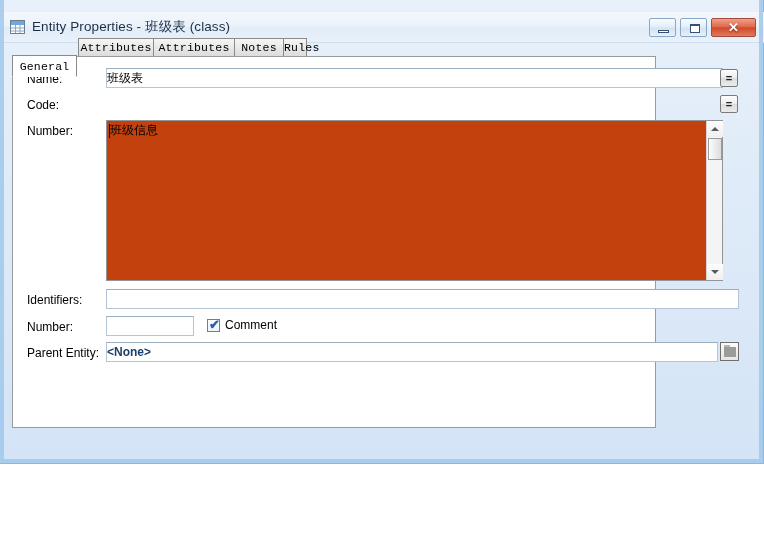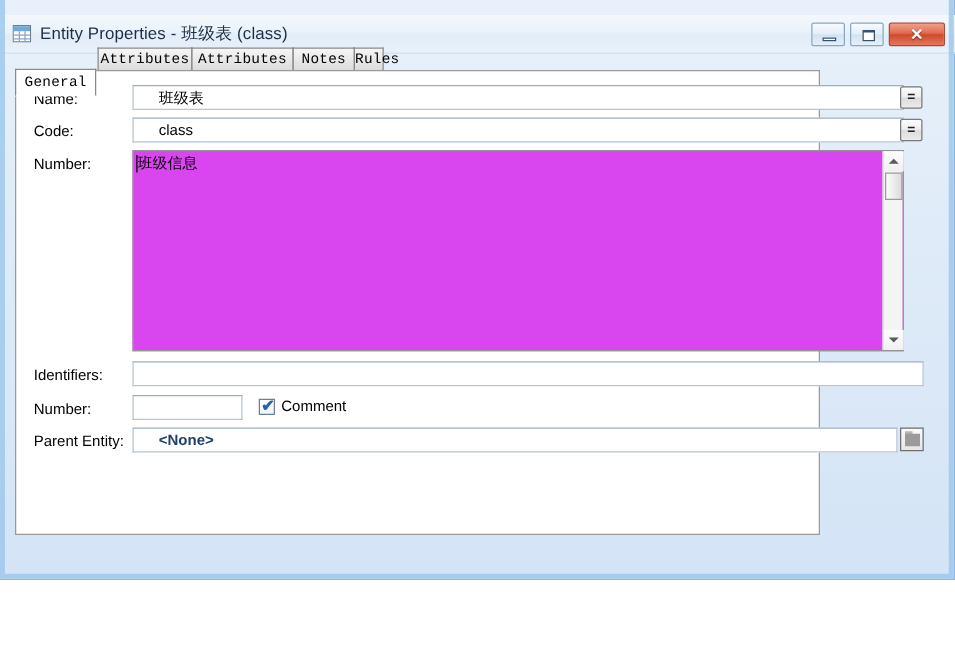--- a/index.html
+++ b/index.html
@@ -155,21 +155,21 @@
   }
 
   .textfield {
     position: absolute;
     box-sizing: border-box;
     background: #ffffff;
     border: 1px solid #b6c5d4;
     border-top-color: #9aaec2;
     font-size: 12px;
     color: #000;
-    padding: 2px 20px;
+    padding: 2px 0;
     line-height: 15px;
     overflow: hidden;
     white-space: nowrap;
   }
 
   .sqbtn {
     position: absolute;
     box-sizing: border-box;
     width: 18px; height: 18px;
     border: 1px solid #7a7a7a;
@@ -182,21 +182,21 @@
     font-weight: bold;
   }
 
   
   #comment-box {
     position: absolute;
     left: 105px; top: 120px;
     width: 629px; height: 161px;
     box-sizing: border-box;
     border: 1px solid #949494;
-    background: #d946ef;
+    background: #c2410c;
   }
   #comment-text {
     position: absolute;
     left: 3px; top: 2px;
     font-size: 12px;
     color: #000;
     line-height: 15px;
     white-space: pre-wrap;
   }
   #comment-caret {
@@ -326,21 +326,20 @@
     <div class="tab" style="left:271px; width:24px;">Rules</div>
   </div>
 
   <div id="panel">
 
     <div class="row-label" style="left:14px; top:15px;">Name:</div>
     <div class="textfield" style="left:93px; top:11px; width:617px; height:20px;">班级表</div>
     <div class="sqbtn" style="left:707px; top:12px;">=</div>
 
     <div class="row-label" style="left:14px; top:41px;">Code:</div>
-    <div class="textfield" style="left:93px; top:37px; width:617px; height:20px;">class</div>
     <div class="sqbtn" style="left:707px; top:38px;">=</div>
 
     <div class="row-label" style="left:14px; top:67px;">Number:</div>
     <div id="comment-box" style="left:93px; top:63px; width:617px; height:161px;">
       <div id="comment-caret"></div>
       <div id="comment-text">班级信息</div>
       <div id="comment-scroll">
         <div class="scroll-arrow up">
           <div class="arrow-tri up"></div>
         </div>

